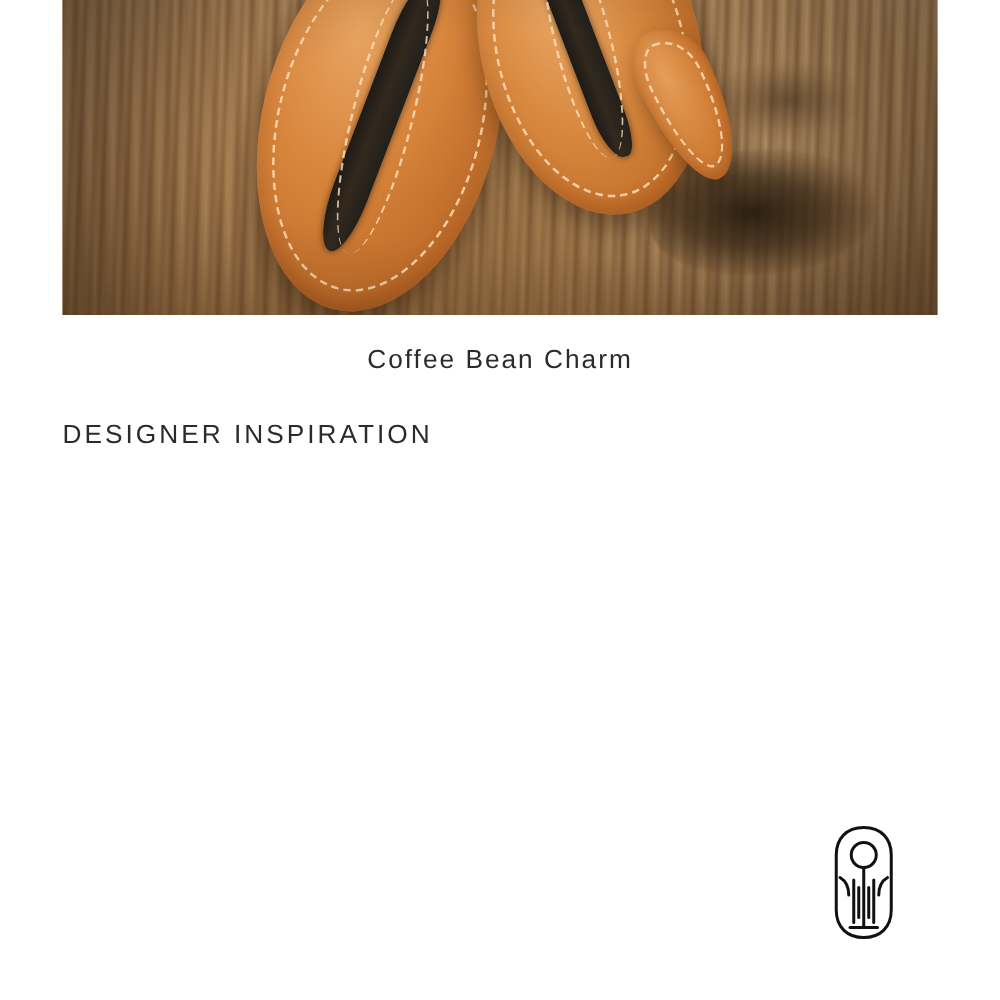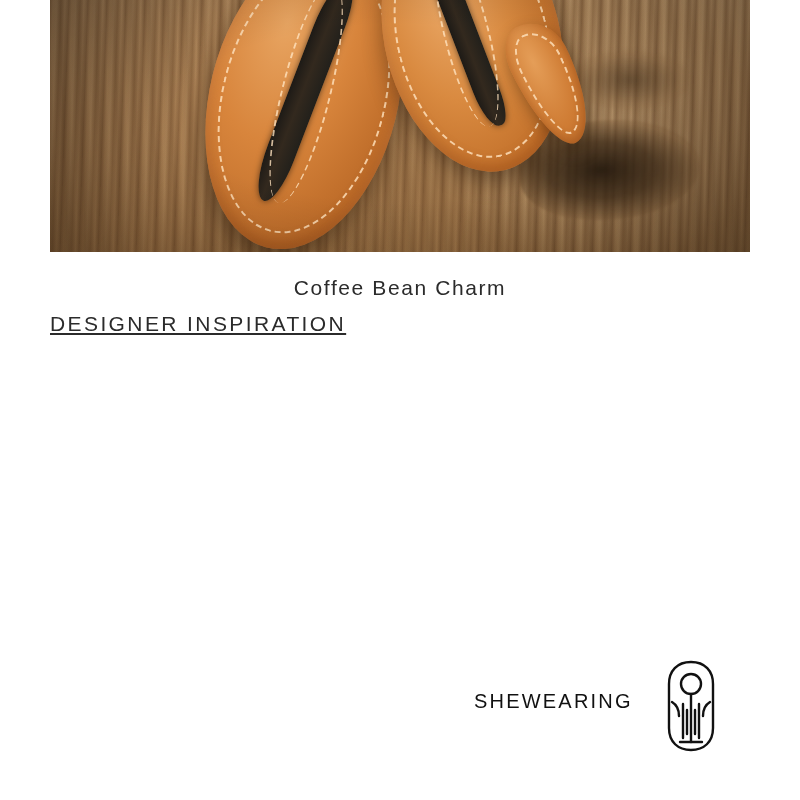--- a/index.html
+++ b/index.html
@@ -181,26 +181,25 @@
     text-align: center;
     font-size: 21px;
     letter-spacing: 1.6px;
     color: #2b2b2b;
     font-weight: 400;
   }
 
   .section-heading {
     position: absolute;
     left: 50px;
-    top: 312px;
+    top: 336px;
     font-size: 21px;
     letter-spacing: 2.4px;
     color: #2b2b2b;
     font-weight: 400;
-    text-decoration: underline;
   }
 
   .body-copy {
     position: absolute;
     left: 50px;
     top: 396px;
     width: 700px;
     font-size: 20.5px;
     line-height: 33px;
     color: #222222;
@@ -253,21 +252,20 @@
     </div>
 
     <div class="hero-vignette"></div>
   </div>
 
   <div class="product-title">Coffee Bean Charm</div>
 
   <div class="section-heading">DESIGNER INSPIRATION</div>
 
 
-  <div class="brand">SHEWEARING</div>
 
   <svg class="brand-mark" viewBox="0 0 62 96">
     <g fill="none" stroke="#111111" stroke-width="2.4" stroke-linecap="round" stroke-linejoin="round">
 
       <path d="M31 4 C17 4 9 13 9 26 L9 70 C9 84 18 92 31 92 C44 92 53 84 53 70 L53 26 C53 13 45 4 31 4 Z"></path>
 
       <circle cx="31" cy="26" r="10"></circle>
 
       <path d="M31 36 L31 84"></path>
 

